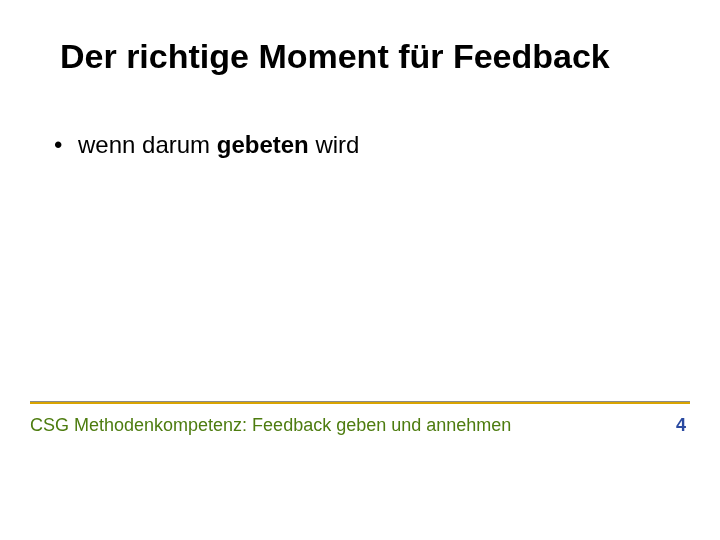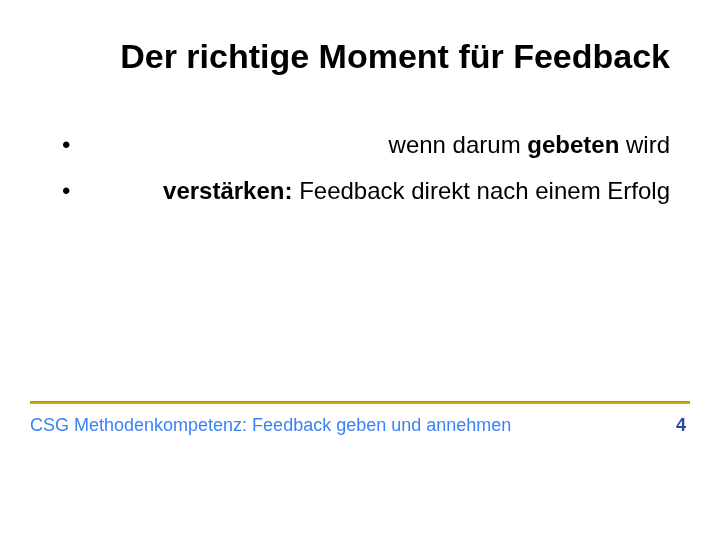--- a/index.html
+++ b/index.html
@@ -9,35 +9,34 @@
     height: 540px;
     background: #ffffff;
     font-family: Arial, Helvetica, sans-serif;
     color: #000000;
   }
   .slide {
     position: relative;
     width: 720px;
     height: 458px;
     box-sizing: border-box;
-    text-align: right;
   }
   .title {
     position: absolute;
     top: 36px;
     left: 60px;
     right: 50px;
     font-size: 34px;
     font-weight: bold;
     line-height: 1.2;
   }
   .body {
     position: absolute;
     top: 130px;
-    left: 56px;
+    left: 48px;
     right: 50px;
     font-size: 24px;
     line-height: 1.25;
   }
   ul.bullets {
     list-style: none;
     margin: 0;
     padding: 0;
   }
   ul.bullets > li {
@@ -61,21 +60,21 @@
     bottom: 54px;
     height: 0;
     border-top: 1px solid #8a8a8a;
     border-bottom: 2px solid #d9a400;
   }
   .footer-text {
     position: absolute;
     left: 30px;
     bottom: 22px;
     font-size: 18px;
-    color: #3b82f6;
+    color: #4d7c0f;
   }
   .page-num {
     position: absolute;
     right: 34px;
     bottom: 22px;
     font-size: 18px;
     color: #2a4aa0;
     font-weight: bold;
   }
 </style>
@@ -84,23 +83,20 @@
 
 <div class="slide">
 
   <div class="title">Der richtige Moment für Feedback</div>
 
   <div class="body">
     <ul class="bullets">
       <li>
         <span>wenn darum </span><span class="b">gebeten</span><span> wird</span>
       </li>
-      <li>
-        <span></span><span class="b">verstärken:</span><span> Feedback direkt nach einem Erfolg</span>
-      </li>
     </ul>
   </div>
 
   <div class="divider"></div>
   <div class="footer-text">CSG Methodenkompetenz: Feedback geben und annehmen</div>
   <div class="page-num">4</div>
 
 </div>
 
 </body></html>

